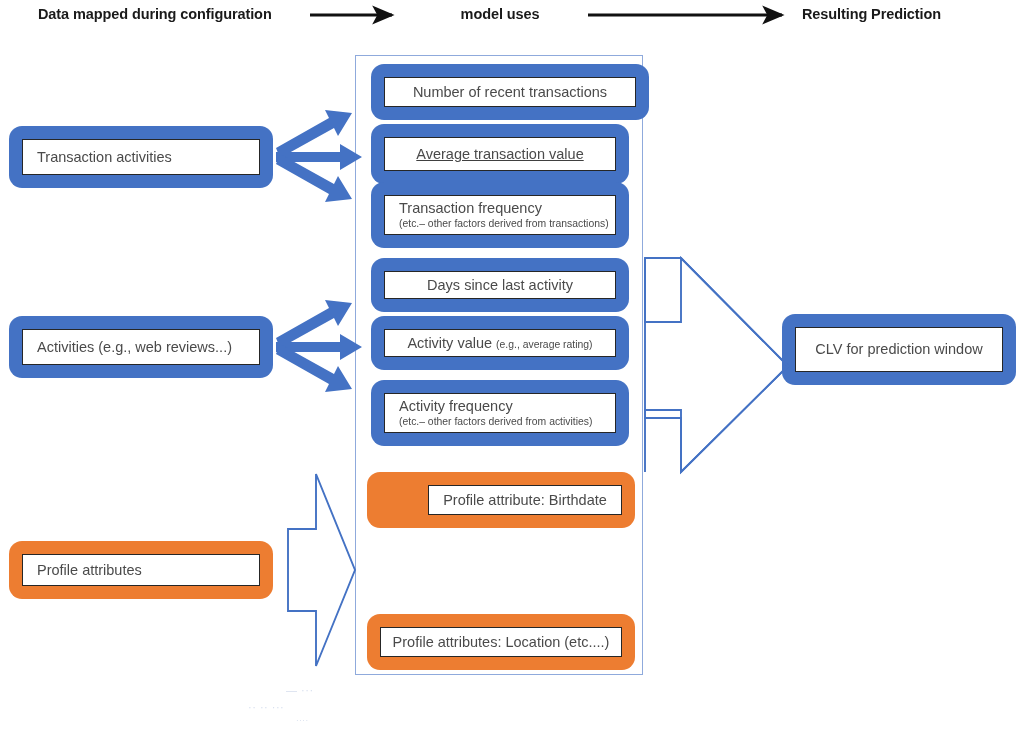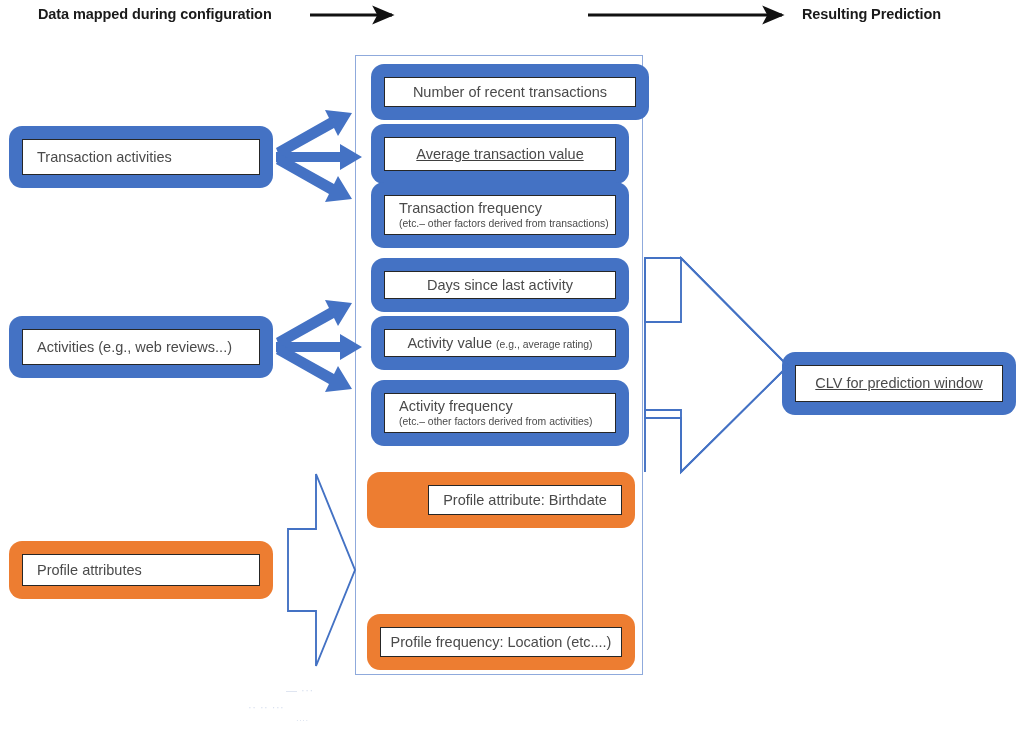--- a/index.html
+++ b/index.html
@@ -108,20 +108,21 @@
   }
 </style>
 </head>
 <body>
 
 <div id="canvas">
 
   <div class="hdr-label" style="left:38px; top:4px; width:264px; text-align:left;">Data mapped during configuration</div>
 
   <div class="hdr-label" style="left:405px; top:4px; width:190px;">
+    <div>model uses</div>
   </div>
 
   <div class="hdr-label" style="left:802px; top:4px; width:210px; text-align:left;">Resulting Prediction</div>
 
   <div id="factors-container"></div>
 
   <div class="chip blue" style="left:9px; top:126px; width:264px; height:62px;">
     <div class="plate">
       <span class="t1">Transaction activities</span>
     </div>
@@ -179,25 +180,25 @@
 
   <div class="chip orange" style="left:367px; top:472px; width:268px; height:56px;padding-left:48px;">
     <div class="plate center">
       <span class="t1">Profile attribute: Birthdate</span>
     </div>
   </div>
 
 
   <div class="chip orange" style="left:367px; top:614px; width:268px; height:56px;">
     <div class="plate center">
-      <span class="t1">Profile frequency: Location (etc....)</span>
-    </div>
-  </div>
-
-  <div class="chip blue" style="left:782px; top:352px; width:234px; height:63px;text-decoration:underline;">
+      <span class="t1">Profile attributes: Location (etc....)</span>
+    </div>
+  </div>
+
+  <div class="chip blue" style="left:782px; top:314px; width:234px; height:71px;">
     <div class="plate center">
       <span class="t1">CLV for prediction window</span>
     </div>
   </div>
 
   <svg class="overlay" viewBox="0 0 1024 732">
     <defs>
       <marker id="blkArrow" markerWidth="9" markerHeight="9" refX="6.2" refY="3.4" orient="auto" markerUnits="strokeWidth">
         <path d="M0,0.4 L7,3.4 L0,6.4 L1.6,3.4 Z" fill="#111111"></path>
       </marker>

